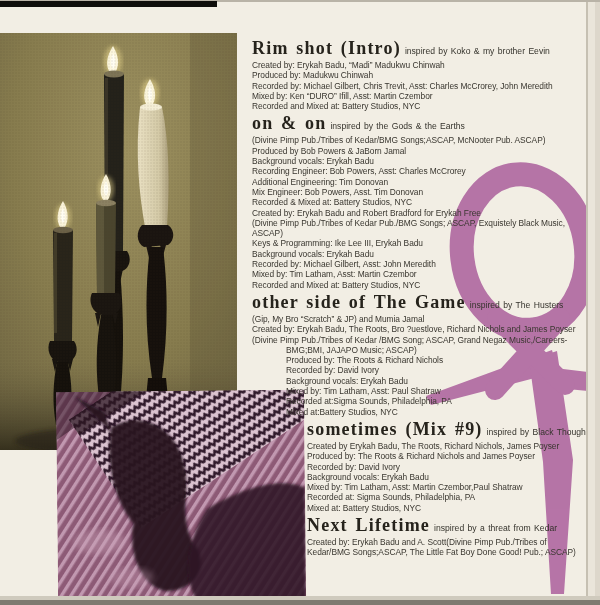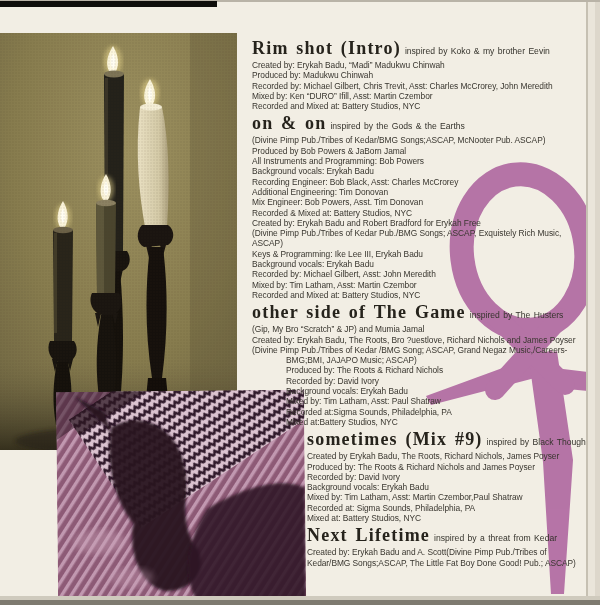--- a/index.html
+++ b/index.html
@@ -195,33 +195,32 @@
           <div class="credit-line">Mixed by: Ken “DURO” Ifill, Asst: Martin Czembor</div>
           <div class="credit-line">Recorded and Mixed at: Battery Studios, NYC</div>
         </div>
   </section>
 
   <section class="track">
     <div class="track-heading"><span class="track-title">on &amp; on</span><span class="track-inspired">inspired by the Gods &amp; the Earths</span></div>
     <div class="track-lines">
           <div class="credit-line">(Divine Pimp Pub./Tribes of Kedar/BMG Songs;ASCAP, McNooter Pub. ASCAP)</div>
           <div class="credit-line">Produced by Bob Powers &amp; JaBorn Jamal</div>
-          <div class="credit-line">All Instruments and Programming: Bob Powers</div>
           <div class="credit-line">Background vocals: Erykah Badu</div>
-          <div class="credit-line">Recording Engineer: Bob Black, Asst: Charles McCrorey</div>
+          <div class="credit-line">Recording Engineer: Bob Powers, Asst: Charles McCrorey</div>
           <div class="credit-line">Additional Engineering: Tim Donovan</div>
           <div class="credit-line">Mix Engineer: Bob Powers, Asst. Tim Donovan</div>
           <div class="credit-line">Recorded &amp; Mixed at: Battery Studios, NYC</div>
         </div>
   </section>
 
   <section class="track">
     <div class="track-lines">
           <div class="credit-line">Created by: Erykah Badu and Robert Bradford for Erykah Free</div>
-          <div class="credit-line">(Divine Pimp Pub./Tribes of Kedar Pub./BMG Songs; ASCAP, Exquistely Rich Music,</div>
+          <div class="credit-line">(Divine Pimp Pub./Tribes of Kedar Pub./BMG Songs; ASCAP, Exquistely Black Music,</div>
           <div class="credit-line">ASCAP)</div>
           <div class="credit-line">Keys &amp; Programming: Ike Lee III, Erykah Badu</div>
           <div class="credit-line">Background vocals: Erykah Badu</div>
           <div class="credit-line">Recorded by: Michael Gilbert, Asst: John Meredith</div>
           <div class="credit-line">Mixed by: Tim Latham, Asst: Martin Czembor</div>
           <div class="credit-line">Recorded and Mixed at: Battery Studios, NYC</div>
         </div>
   </section>
 
   <section class="track">

